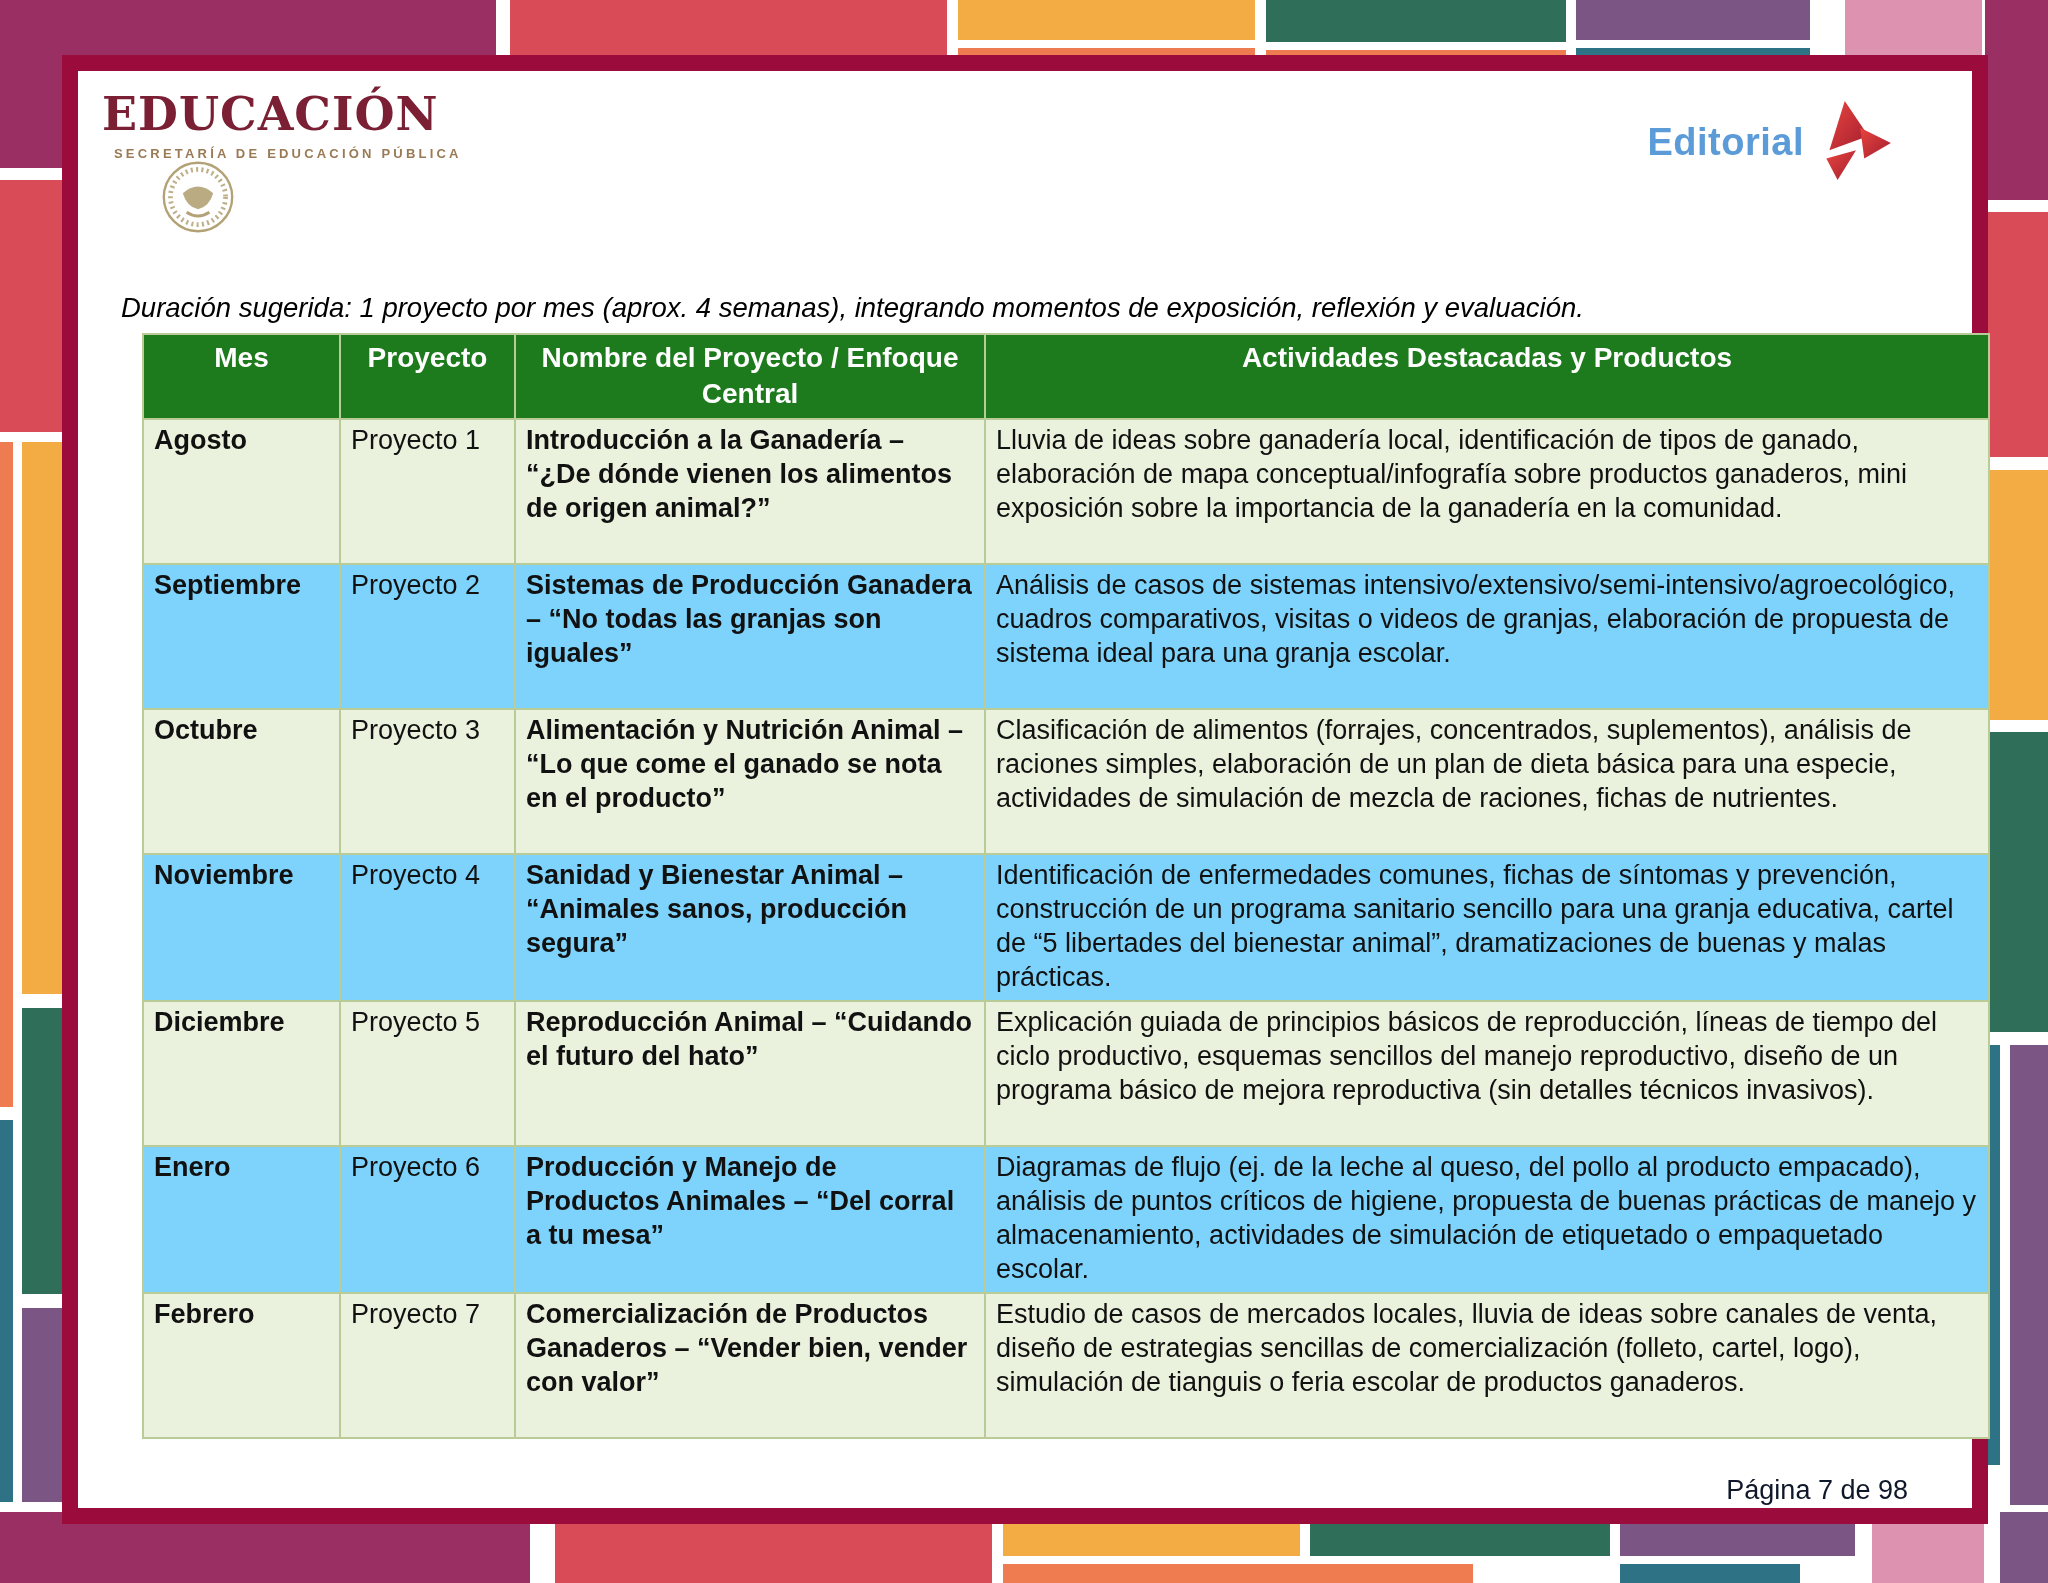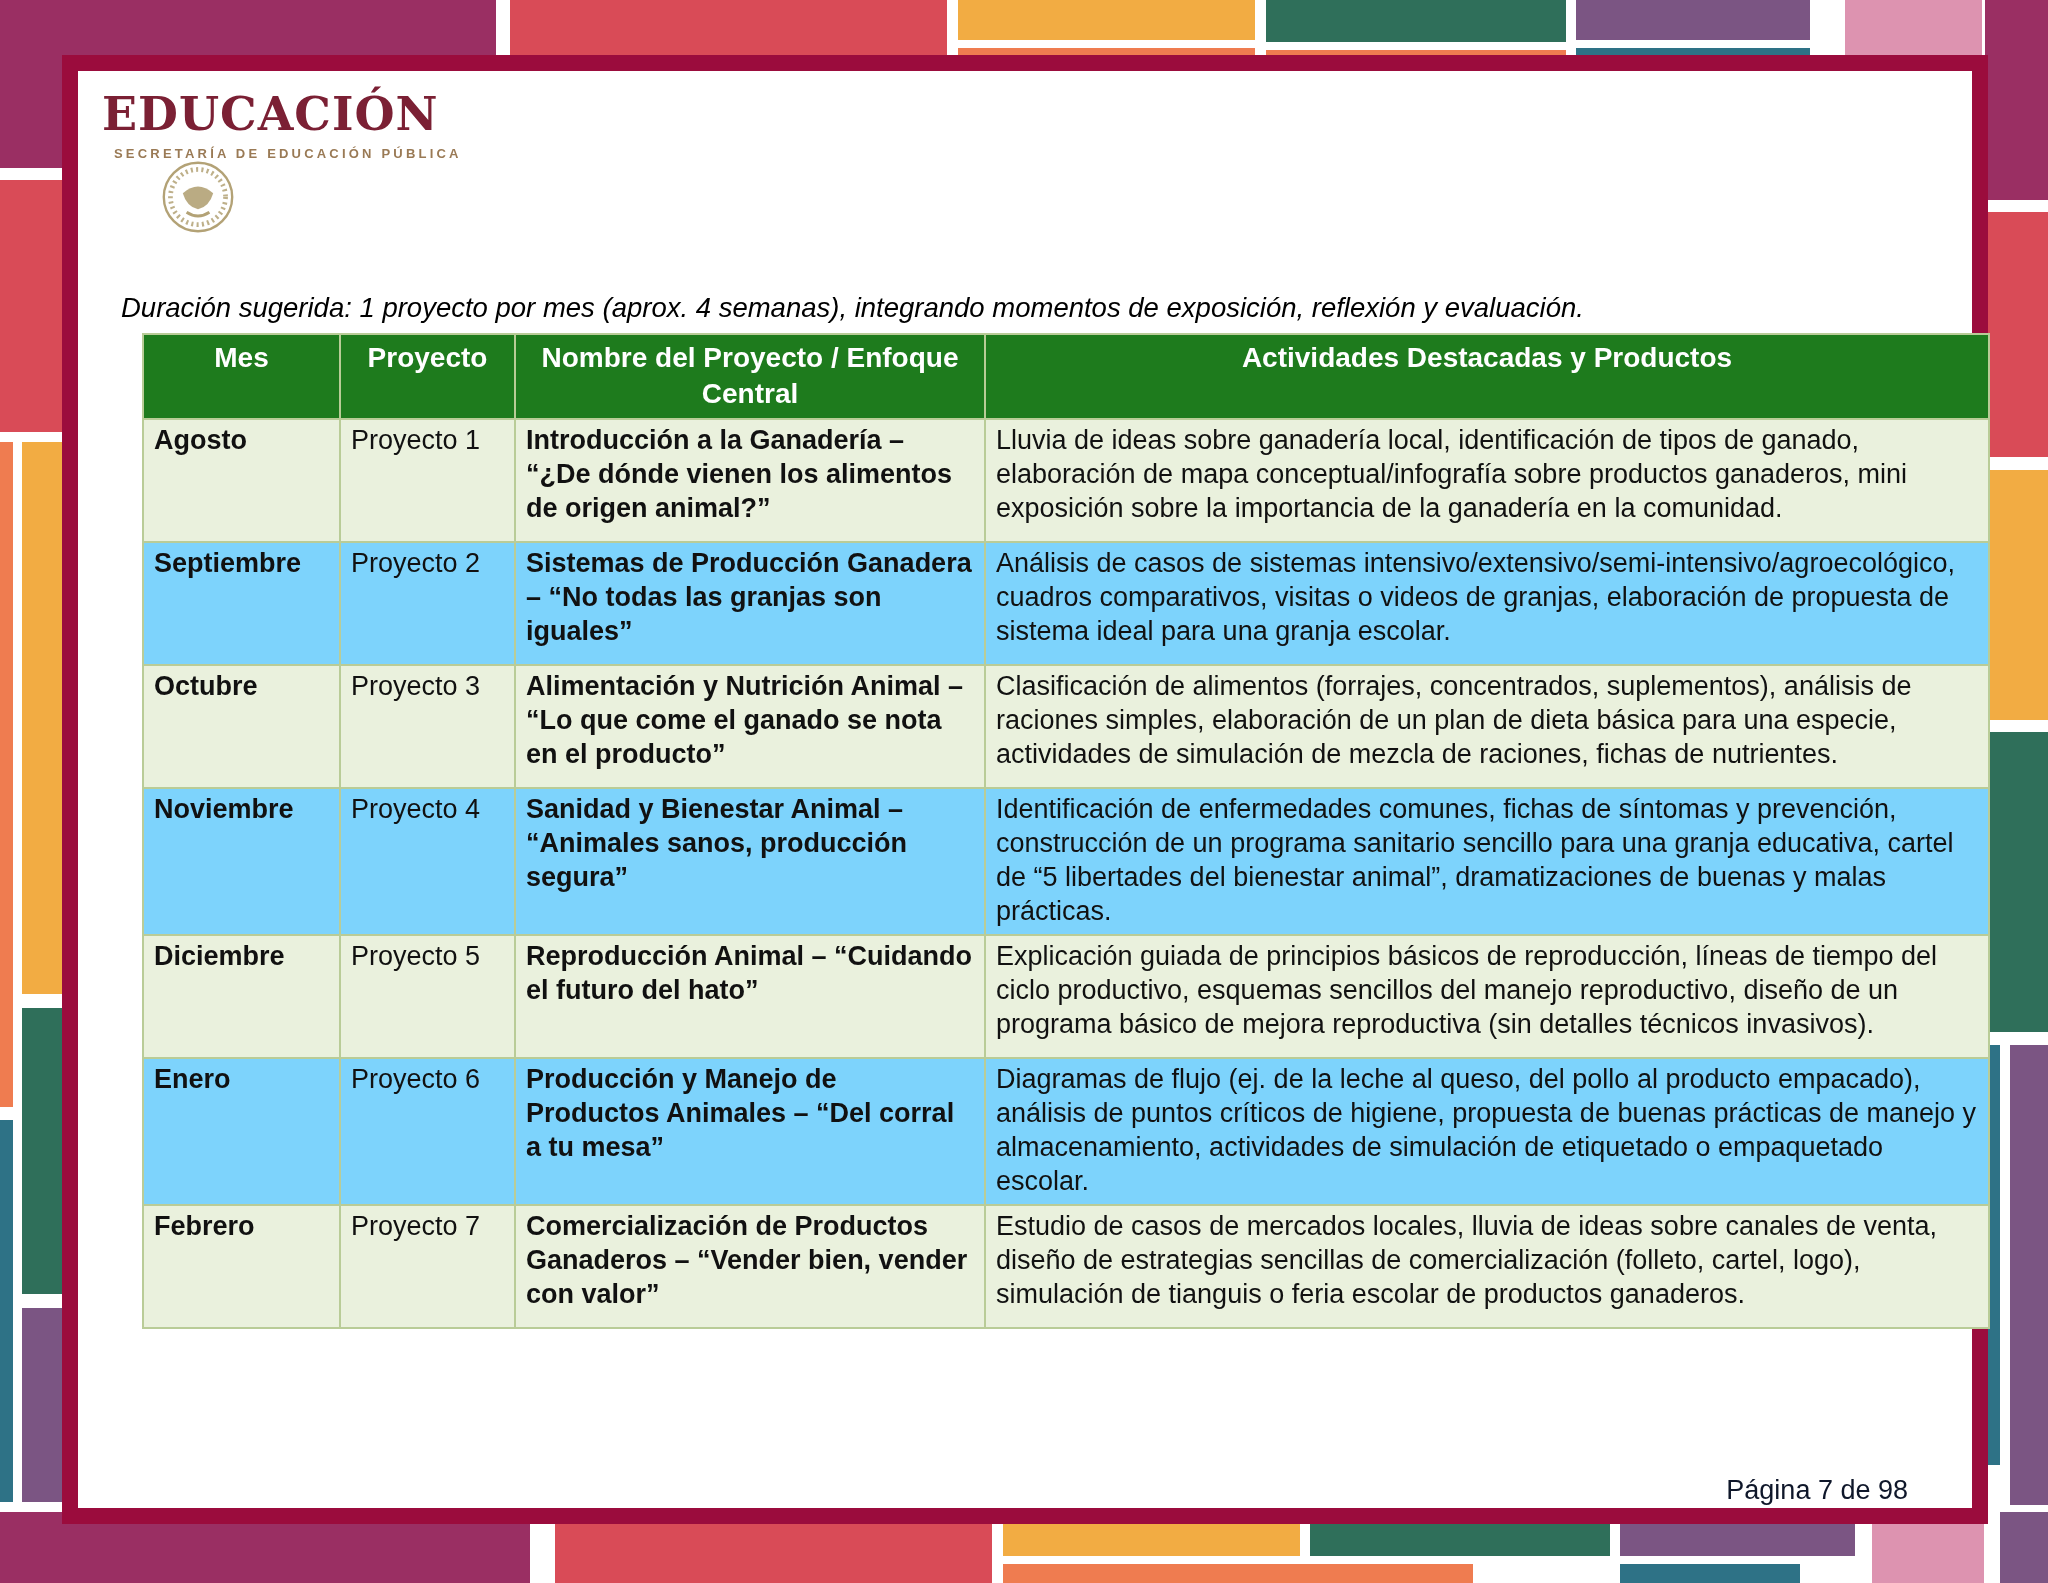--- a/index.html
+++ b/index.html
@@ -33,21 +33,21 @@
              width:1846px;margin-left:21px;}
   .dos-table td,.dos-table th{border:2px solid var(--cell-border);vertical-align:top;
              font-size:27px;line-height:34px;padding:3px 10px 6px 10px;box-sizing:border-box;
              overflow:hidden;word-wrap:break-word;}
   .dos-table th{background:var(--header-green);color:#fff;font-size:28px;font-weight:bold;
              text-align:center;padding-top:5px;height:76px;line-height:36px;}
   tr.r-green td{background:var(--row-green);}
   tr.r-white td{background:#7dd3fc;}
   td.c-mes{font-weight:bold;}
   td.c-nom{font-weight:bold;}
-  tr.row-body td{height:123px;}
+  tr.row-body td{height:145px;}
   tr.row-last td{height:46px;}
   
   .page-num{position:absolute;right:64px;bottom:2px;font-size:27px;color:#0f172a;margin-top:36px;}
 </style>
 </head>
 <body>
 
 <div class="canvas">
 
   <div>
@@ -97,20 +97,36 @@
       </div>
       <div class="sep-seal">
         <svg viewBox="0 0 80 80" width="76" height="76">
           <circle cx="40" cy="40" r="36" fill="none" stroke="#b3a276" stroke-width="2.5"></circle>
           <circle cx="40" cy="40" r="29" fill="none" stroke="#b3a276" stroke-width="5" stroke-dasharray="2.2 3.4" opacity="0.85"></circle>
           <path d="M24 36 Q40 22 56 36 Q52 50 40 53 Q28 50 24 36 Z" fill="#b3a276" opacity="0.9"></path>
           <path d="M28 56 Q40 64 52 56" fill="none" stroke="#b3a276" stroke-width="3"></path>
         </svg>
       </div>
 
+      <div class="emd">
+        <span class="emd-text">Editorial</span>
+        <span>
+          <svg width="80" height="82" viewBox="0 0 78 80">
+            <defs>
+              <linearGradient id="mdred" x1="0" y1="0" x2="1" y2="1">
+                <stop offset="0" stop-color="#e8453e"></stop>
+                <stop offset="1" stop-color="#a31e30"></stop>
+              </linearGradient>
+            </defs>
+            <path d="M30 2 L53 36 L15 50 Z" fill="url(#mdred)"></path>
+            <path d="M45 28 L75 43 L49 58 Z" fill="url(#mdred)"></path>
+            <path d="M12 58 L41 50 L23 79 Z" fill="url(#mdred)"></path>
+          </svg>
+        </span>
+      </div>
 
       <div class="doc-sub">Duración sugerida: 1 proyecto por mes (aprox. 4 semanas), integrando momentos de exposición, reflexión y evaluación.</div>
 
       <table class="dos-table">
         <colgroup>
           <col style="width:197px">
             <col style="width:175px">
             <col style="width:470px">
             <col style="width:1004px">
         </colgroup>

